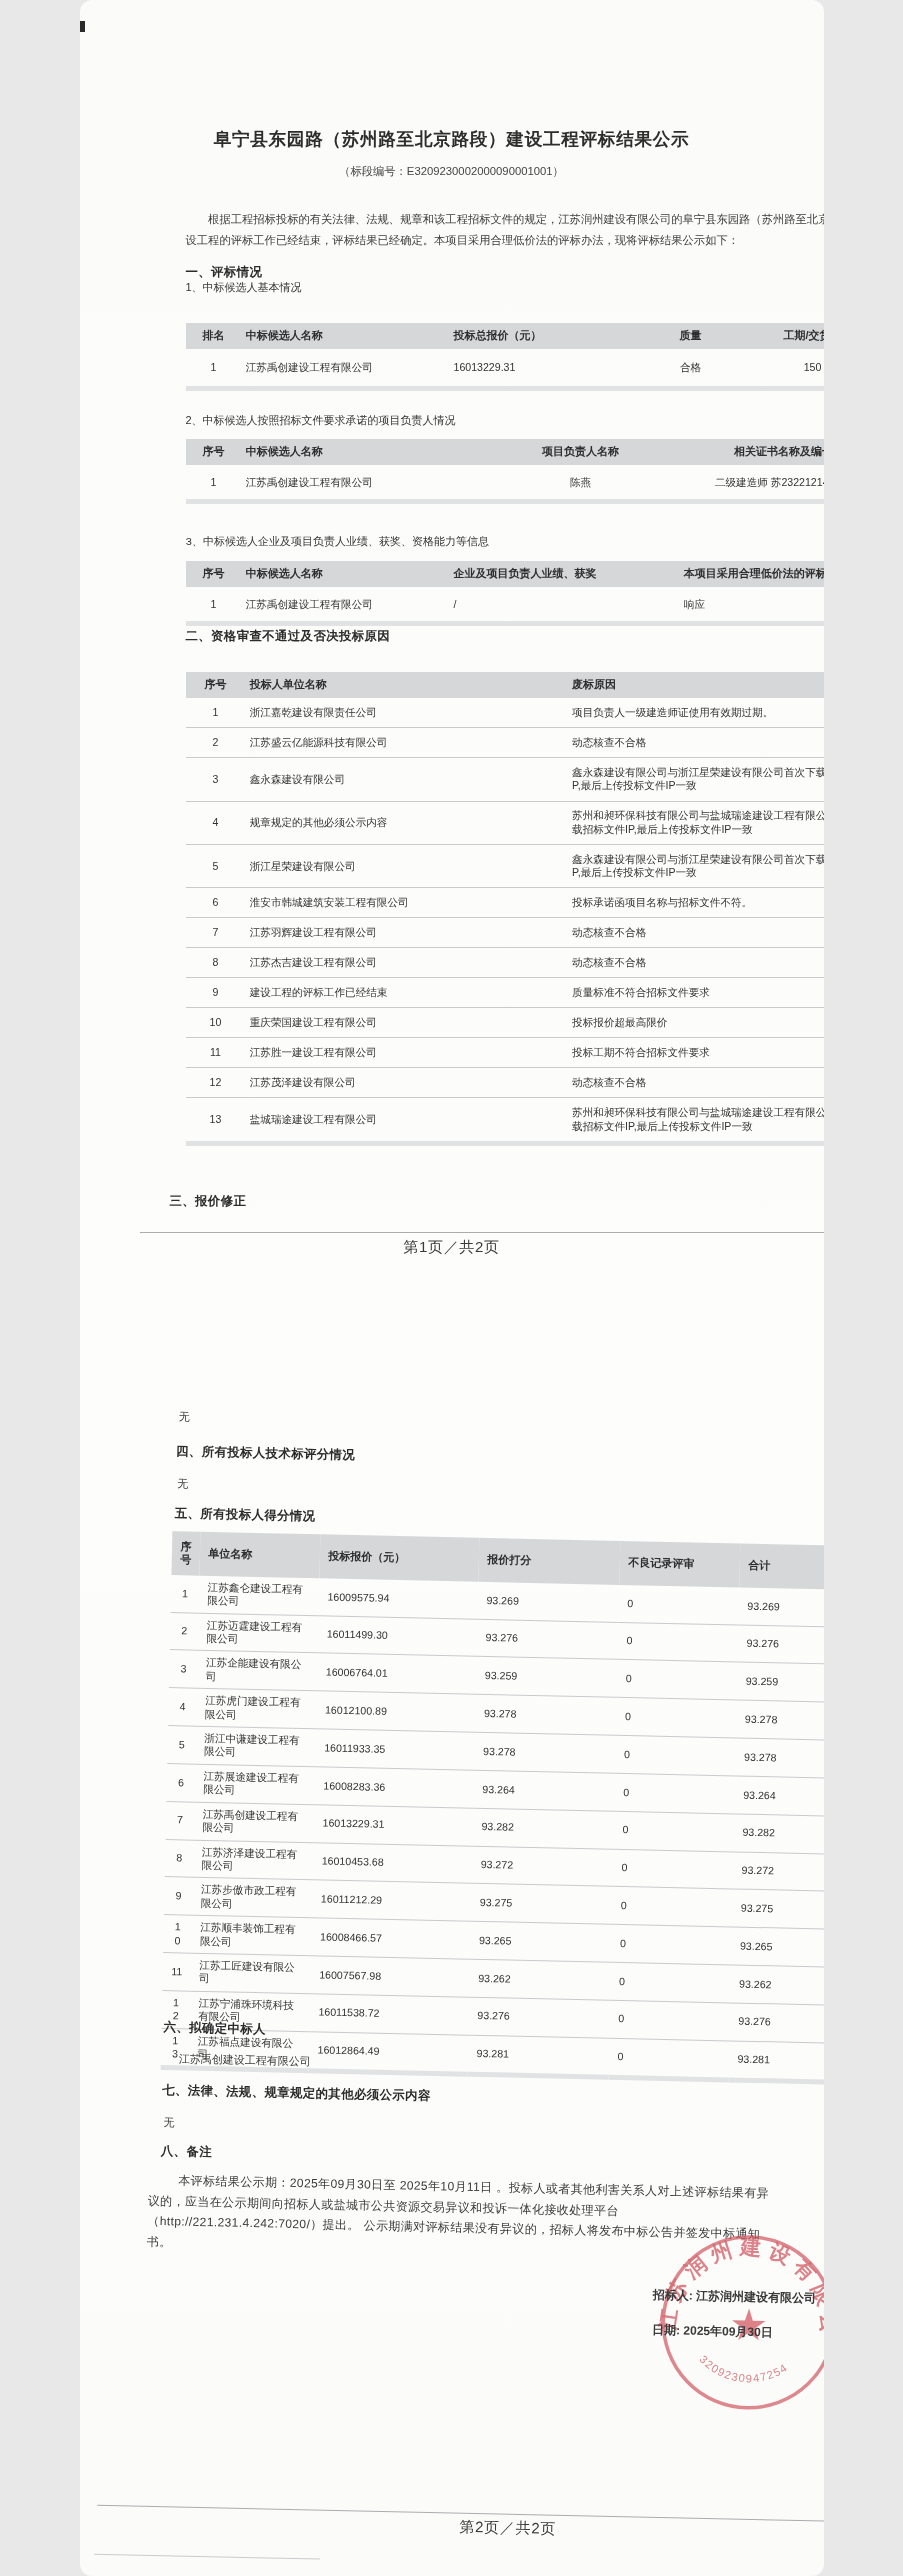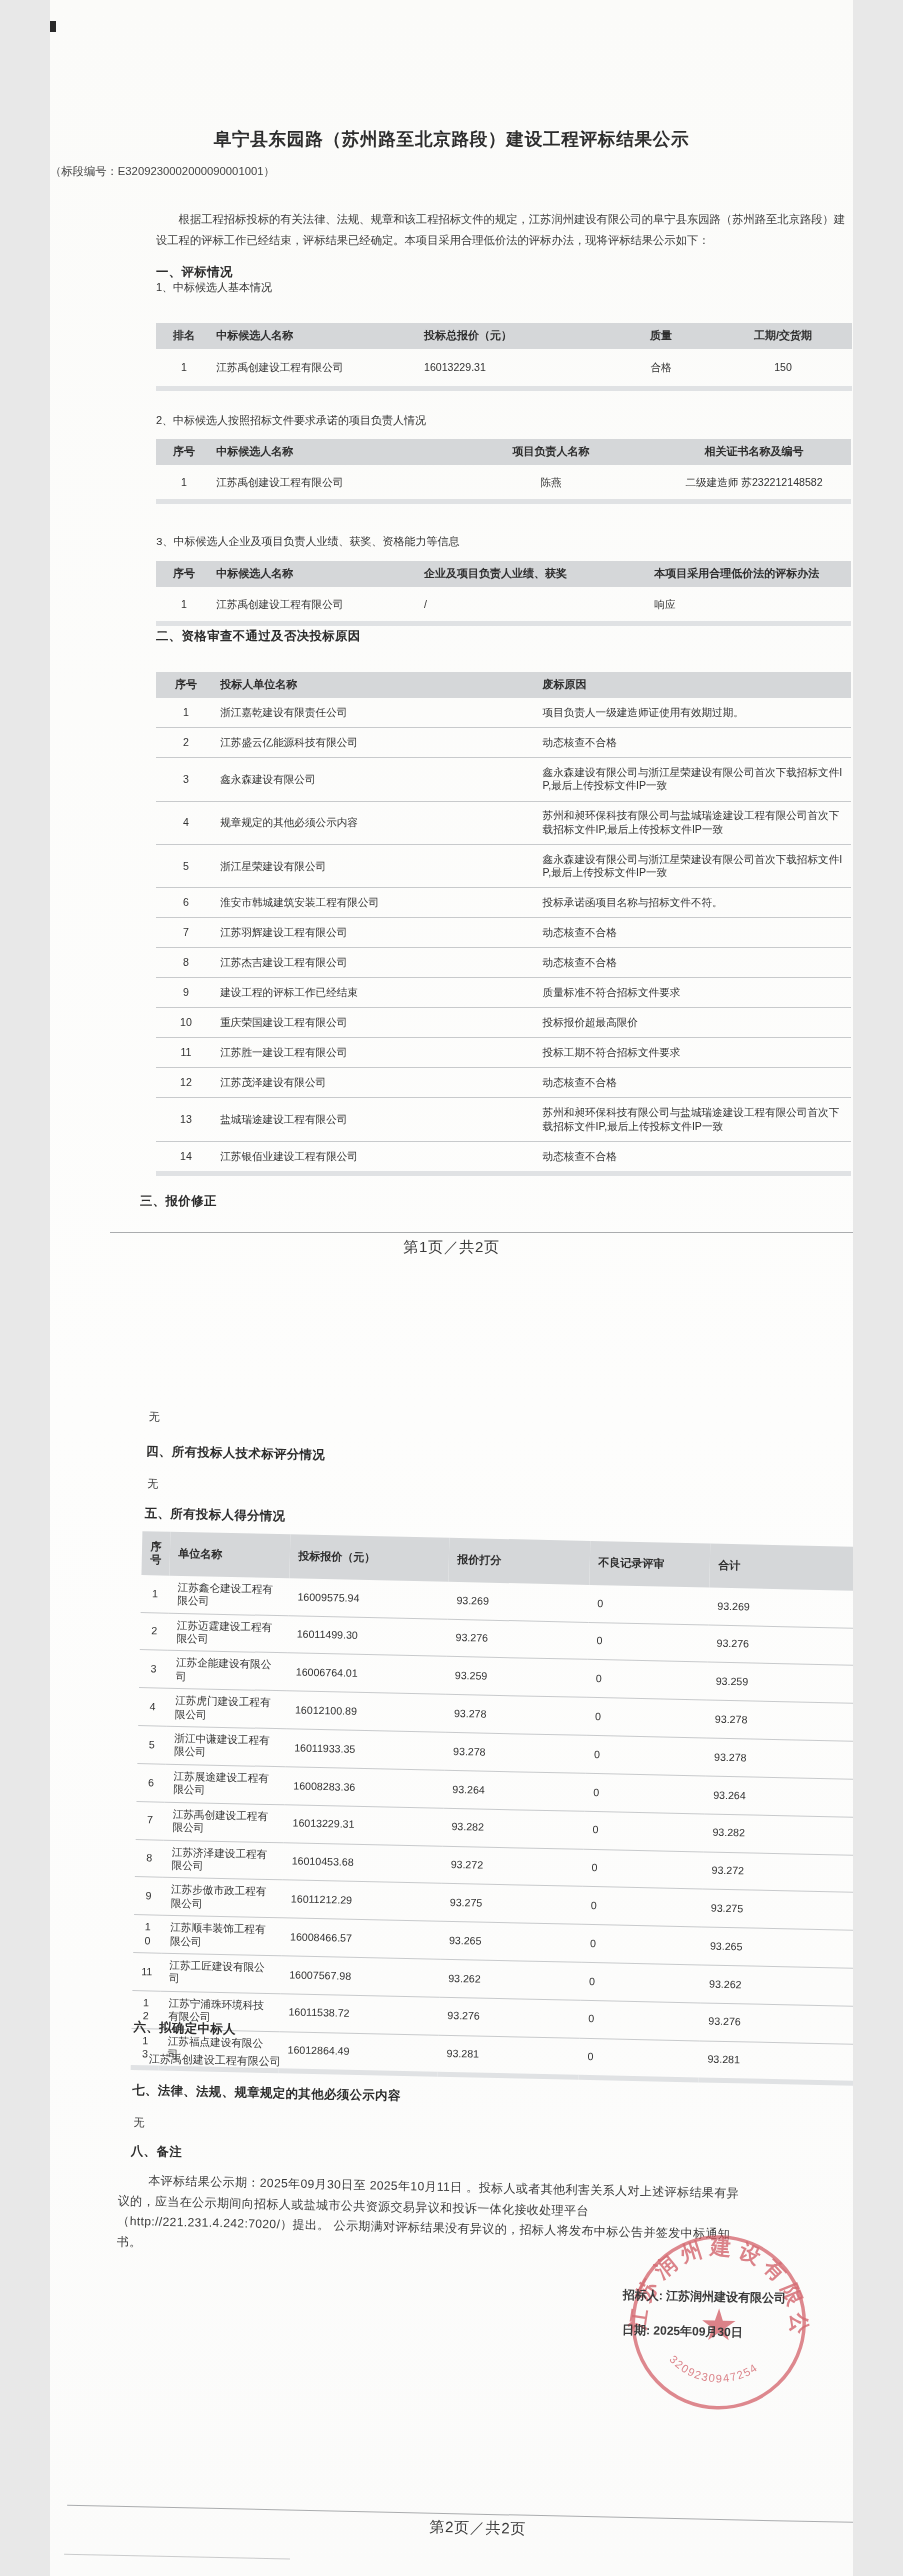--- a/index.html
+++ b/index.html
@@ -1,25 +1,26 @@
 <!DOCTYPE html>
 <html style="font-size:11.3px"><head>
 <meta charset="utf-8">
 <style>
   html,body{margin:0;padding:0;background:#e8e8e8;}
   .paper{
-    position:relative;width:803px;height:2576px;margin:0 auto;
+    position:relative;width:744px;height:2576px;margin:0 auto;
     background:linear-gradient(180deg,#fbfbf9 0%,#fdfdfc 55%,#fbfbfa 100%);
     overflow:hidden;color:#3d3d3d;
     font-family:"Liberation Sans","DejaVu Sans",sans-serif;
+    border-radius:12px;
   }
   .abs{position:absolute;}
   .artifact{background:#2a2a2a;}
   .doc-title{left:0;top:127px;width:100%;text-align:center;font-size:17.6px;font-weight:700;color:#2d2d2d;letter-spacing:0.7px;}
-  .doc-subtitle{left:0;top:164px;width:100%;font-size:11.3px;color:#454545;}
+  .doc-subtitle{left:0;top:164px;width:100%;text-align:center;font-size:11.3px;color:#454545;}
   .intro{left:106px;top:209px;width:699px;font-size:11.3px;line-height:21px;text-indent:2em;color:#3c3c3c;}
   .h-sec{font-size:12.4px;font-weight:700;color:#2c2c2c;letter-spacing:0.4px;}
   .h-sub{font-size:11px;color:#333;}
   .plain{font-size:11px;color:#3c3c3c;}
   .doc-table{border-collapse:collapse;table-layout:fixed;width:100%;border-bottom:5.6px solid #e0e2e4;}
   .doc-table th{background:#d5d7d9;font-weight:600;font-size:11px;color:#2e2e2e;text-align:left;padding:6.4px 4.2px;line-height:13.4px;}
   .doc-table td{font-size:10.6px;color:#333;text-align:left;border-top:0.7px solid #c8cacc;line-height:14px;word-break:break-all;}
   .doc-table tbody tr:first-child td{border-top:none;}
   .doc-table th:first-child,.doc-table td:first-child{text-align:center;}
   
@@ -224,25 +225,20 @@
             <tr>
               <td>12</td>
               <td>江苏茂泽建设有限公司</td>
               <td>动态核查不合格</td>
             </tr>
             <tr>
               <td>13</td>
               <td>盐城瑞途建设工程有限公司</td>
               <td>苏州和昶环保科技有限公司与盐城瑞途建设工程有限公司首次下载招标文件IP,最后上传投标文件IP一致</td>
             </tr>
-            <tr>
-              <td>14</td>
-              <td>江苏银佰业建设工程有限公司</td>
-              <td>动态核查不合格</td>
-            </tr>
           </tbody>
         </table>
     </div>
 
     <div class="abs h-sec" style="left:90px;top:1193px;">三、报价修正</div>
 
     <div class="abs rule" style="left:60px;top:1232px;width:787px;"></div>
     <div class="abs pagenum" style="top:1238px;">第1页／共2页</div>
   </div>
 

